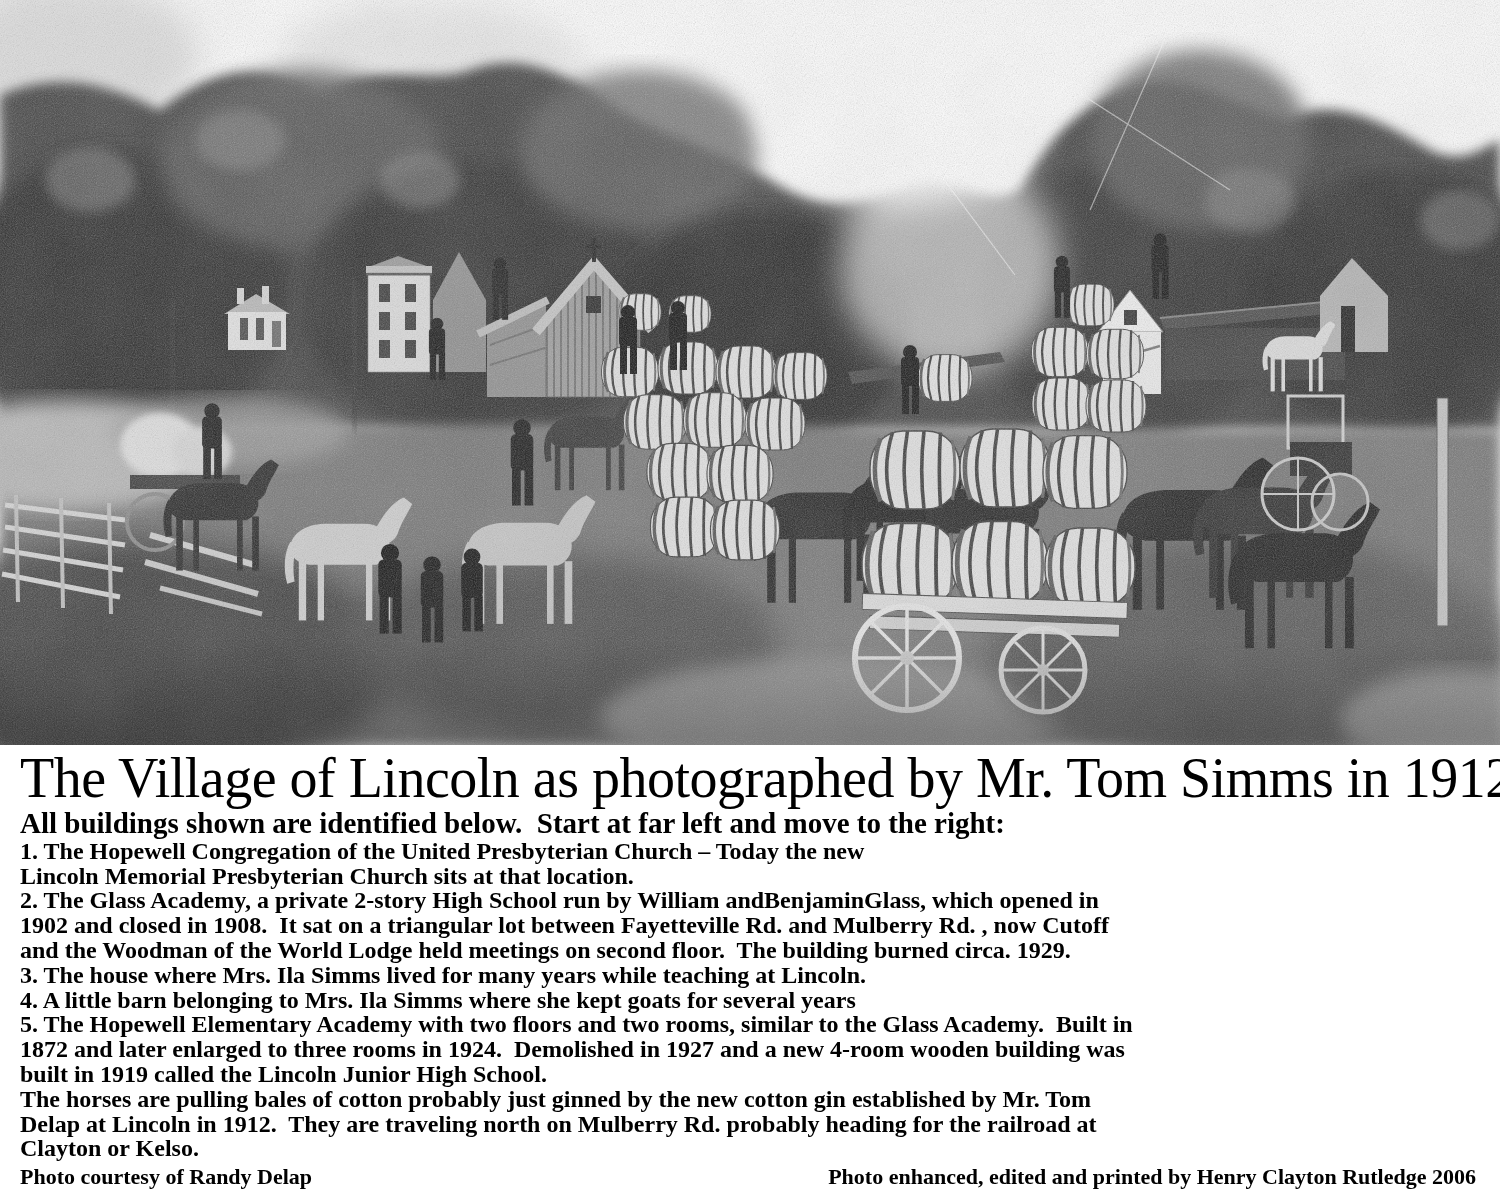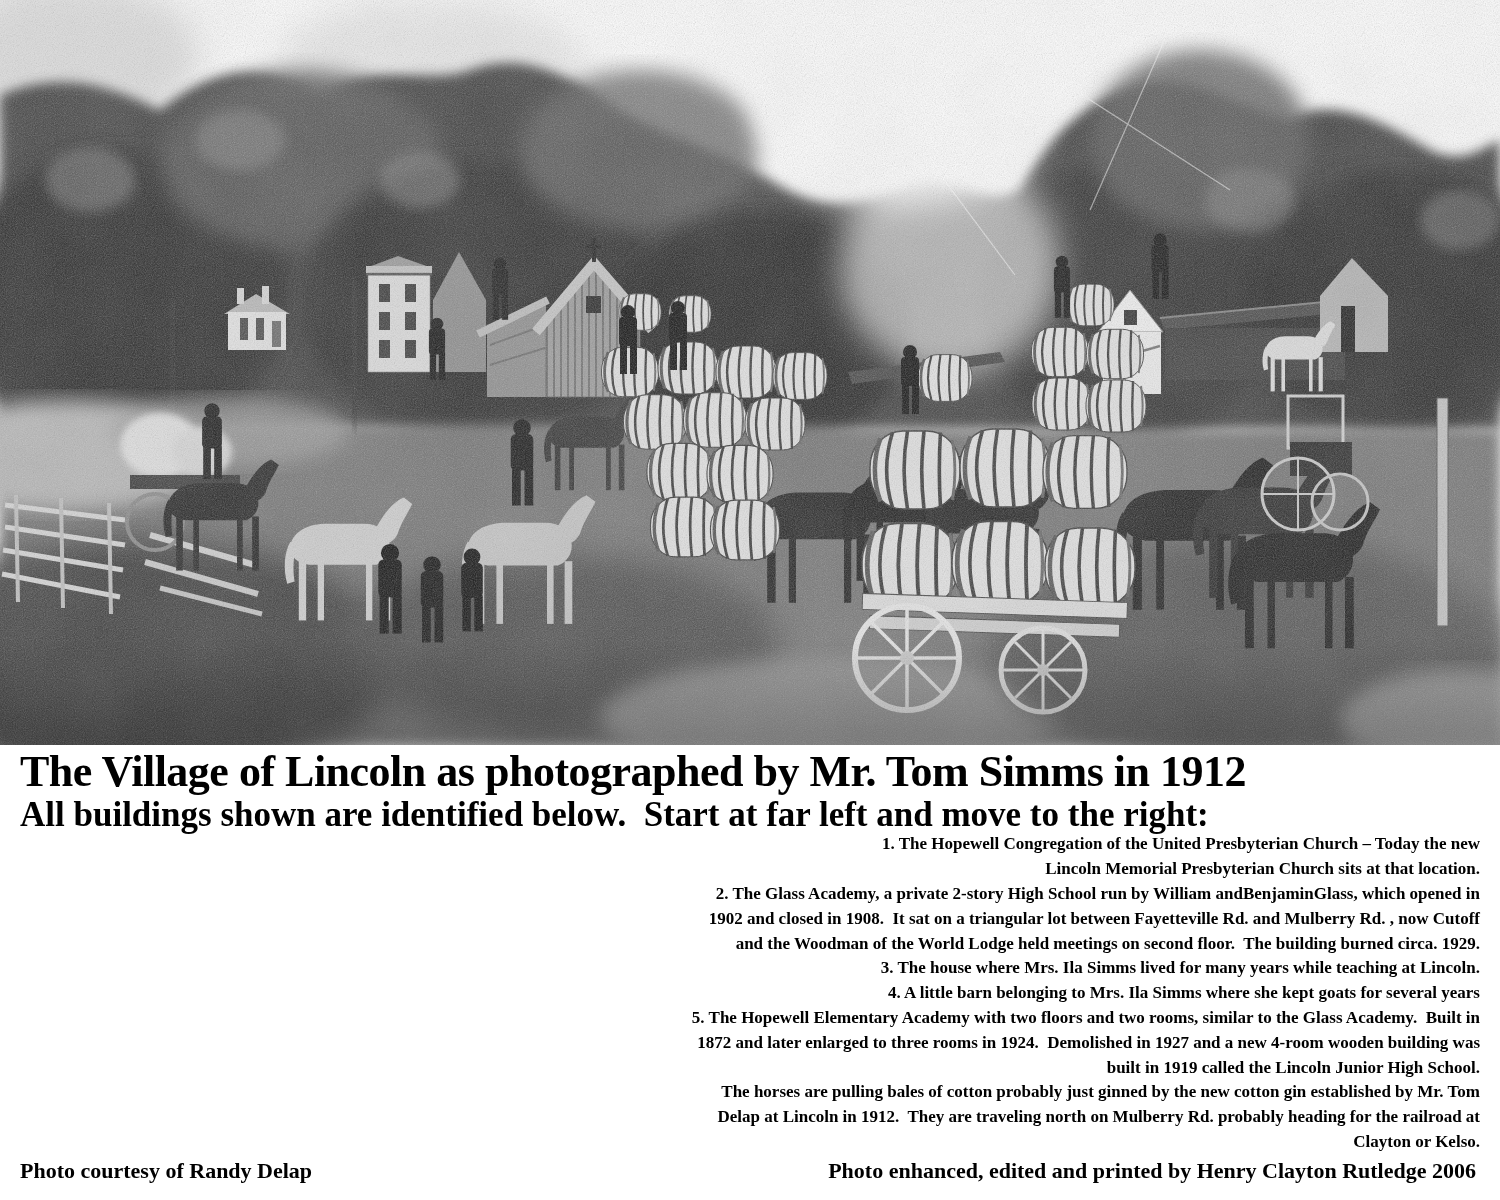--- a/index.html
+++ b/index.html
@@ -15,39 +15,38 @@
     position:relative;
     width:1500px;height:745px;
     background:#fff;
     overflow:hidden;
   }
   .photo svg{display:block;}
   .caption{
     padding:4px 20px 0 20px;
   }
   .cap-title{
-    font-weight:bold;
-    font-size:44px;
+    font-weight:normal;
+    font-size:56px;
     line-height:1.04;
     letter-spacing:-0.5px;
     white-space:pre;
   }
   .cap-intro{
     font-weight:bold;
-    font-size:35px;
+    font-size:29px;
     line-height:1.02;
     margin-top:2px;
     white-space:pre;
   }
   .cap-line{
     font-weight:bold;
-    font-size:17px;
+    font-size:24px;
     line-height:24.8px;
     white-space:pre-wrap;
-    text-align:right;
   }
   .cap-credits{
     display:flex;
     justify-content:space-between;
     align-items:baseline;
     margin-top:3px;
     padding-right:4px;
     font-weight:bold;
     font-size:22px;
   }

